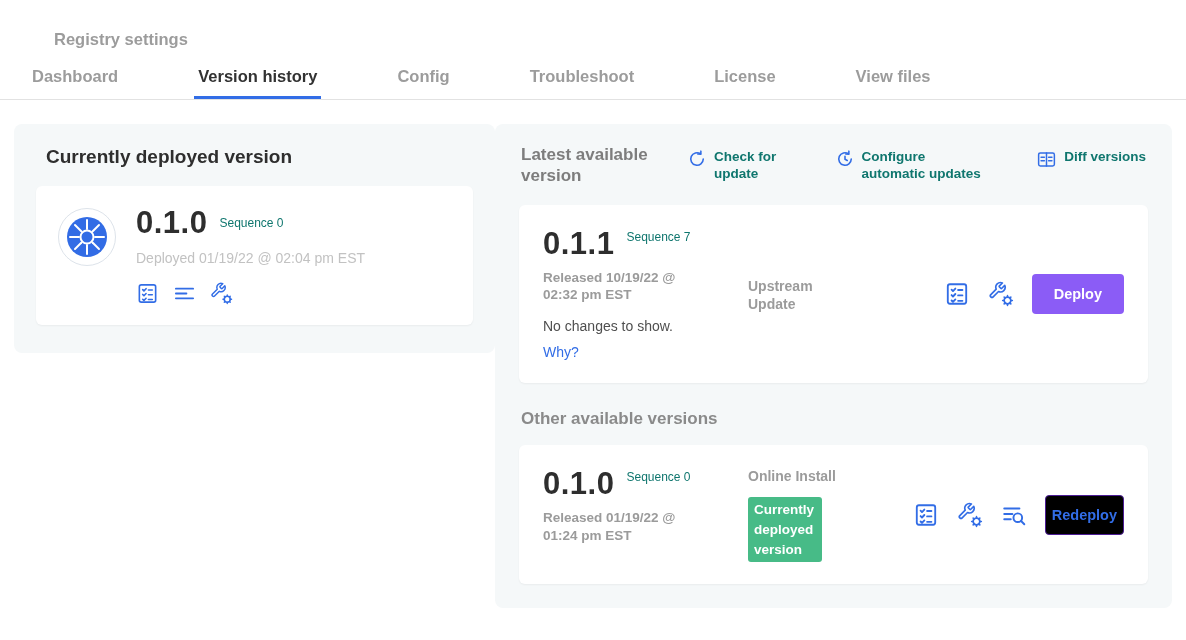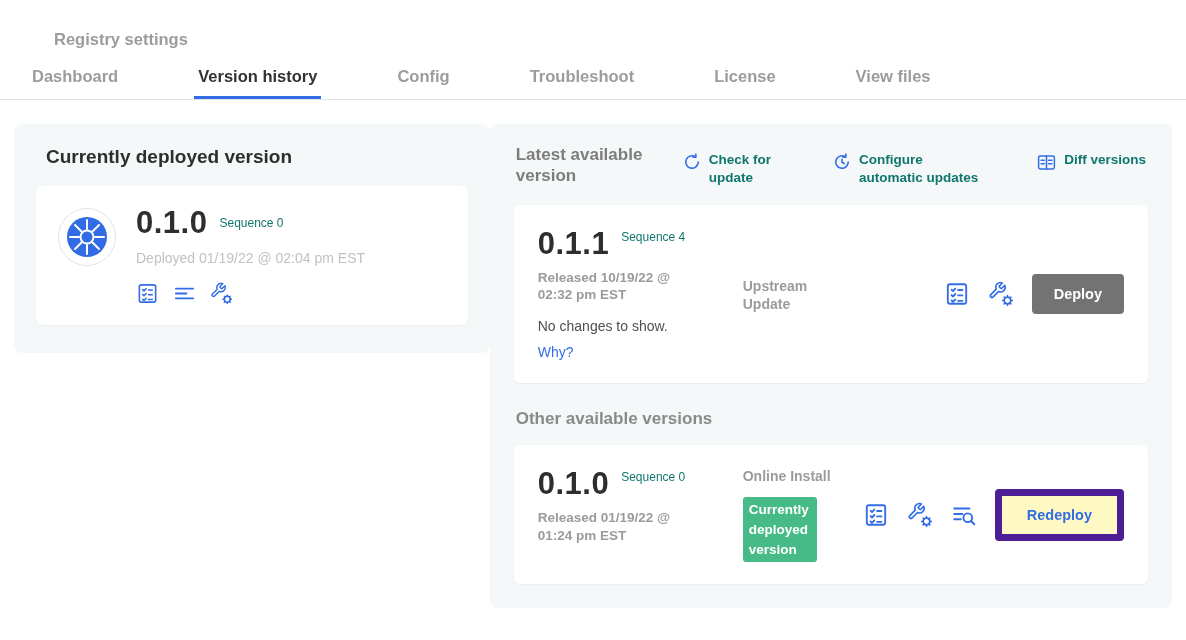--- a/index.html
+++ b/index.html
@@ -40,21 +40,21 @@
     display: flex; align-items: center; justify-content: center;
   }
   .version-row { display: flex; align-items: center; gap: 12px; }
   .version-big { font-size: 31px; font-weight: 700; color: #2e2e2e; letter-spacing: .5px; line-height: 1.1; }
   .seq { font-size: 12px; color: #0f766e; }
   .deployed-date { margin-top: 10px; font-size: 14px; color: #c2c2c2; }
   .icon-row { margin-top: 16px; display: flex; align-items: center; gap: 14px; }
   .icon-btn { display: inline-flex; cursor: pointer; background: none; border: 0; padding: 0; }
 
   
-  .right-header { display: flex; align-items: flex-end; margin: 0 2px 18px 2px; }
+  .right-header { display: flex; align-items: center; margin: 0 2px 18px 2px; }
   .right-title { width: 152px; font-size: 17px; font-weight: 700; color: #7d7d7d; line-height: 1.25; }
   .header-links { flex: 1; display: flex; justify-content: space-between; padding-left: 14px; }
   .hlink {
     display: flex; align-items: flex-start; gap: 7px;
     color: #0f766e; font-weight: 700; font-size: 13.5px; line-height: 1.3;
     text-decoration: none; cursor: pointer;
   }
   .hlink .txt { display: inline-block; }
   .hlink.check .txt { width: 74px; }
   .hlink.configure .txt { width: 128px; }
@@ -65,26 +65,26 @@
   .vcol { width: 205px; }
   .vrow { display: flex; align-items: flex-start; gap: 12px; }
   .seq.wrap { width: 66px; margin-top: 3px; line-height: 1.3; }
   .released { margin-top: 8px; width: 152px; font-size: 13.5px; font-weight: 700; color: #9b9b9b; line-height: 1.32; }
   .source-col { width: 120px; font-size: 14px; font-weight: 700; color: #9b9b9b; line-height: 1.3; }
   .vcard.latest .source-col { margin-top: 50px; width: 90px; }
   .no-changes { margin-top: 14px; font-size: 14px; color: #4f4f4f; }
   .why { display: inline-block; margin-top: 10px; font-size: 14px; font-weight: 400; color: #326de6; text-decoration: none; cursor: pointer; }
   .card-actions { margin-left: auto; display: flex; align-items: center; gap: 18px; align-self: center; }
   .btn-primary {
-    background: #737373; color: #fff; border: 0; border-radius: 4px;
+    background: #8b5cf6; color: #fff; border: 0; border-radius: 4px;
     font-family: inherit; font-weight: 700; font-size: 14.5px; padding: 12px 22px; cursor: pointer;
   }
   .btn-outline {
-    background: #fef9c3; color: #326de6; border: 7px solid #4c1d95; border-radius: 4px;
-    font-family: inherit; font-weight: 700; font-size: 14.5px; padding: 11px 25px; cursor: pointer;
+    background: #000000; color: #326de6; border: 1px solid #4c1d95; border-radius: 4px;
+    font-family: inherit; font-weight: 700; font-size: 14.5px; padding: 11px 6px; cursor: pointer;
   }
   .other-title { margin: 26px 0 16px 2px; font-size: 17px; font-weight: 700; color: #8a8a8a; }
   .badge {
     display: inline-block; margin-top: 12px; width: 74px;
     background: #47bb87; color: #fff; font-size: 13.5px; font-weight: 700;
     line-height: 1.45; padding: 3px 6px; border-radius: 3px;
   }
   svg.ic { display: block; }
 </style>
 </head>
@@ -202,21 +202,21 @@
           </svg>
           <span class="txt">Diff versions</span>
         </a>
       </div>
     </div>
 
     <div class="card vcard latest">
       <div class="vcol">
         <div class="vrow">
           <span class="version-big">0.1.1</span>
-          <span class="seq wrap">Sequence 4</span>
+          <span class="seq wrap">Sequence 7</span>
         </div>
         <div class="released">Released 10/19/22 @ 02:32 pm EST</div>
         <div class="no-changes">No changes to show.</div>
         <a class="why">Why?</a>
       </div>
       <div class="source-col">Upstream Update</div>
       <div class="card-actions">
         <span class="icon-btn">
           <svg class="ic" width="26" height="26" viewBox="0 0 24 24" fill="none" stroke="#326de6" stroke-width="1.7" stroke-linecap="round" stroke-linejoin="round">
             <rect x="3.5" y="3" width="17" height="18" rx="2"></rect>

